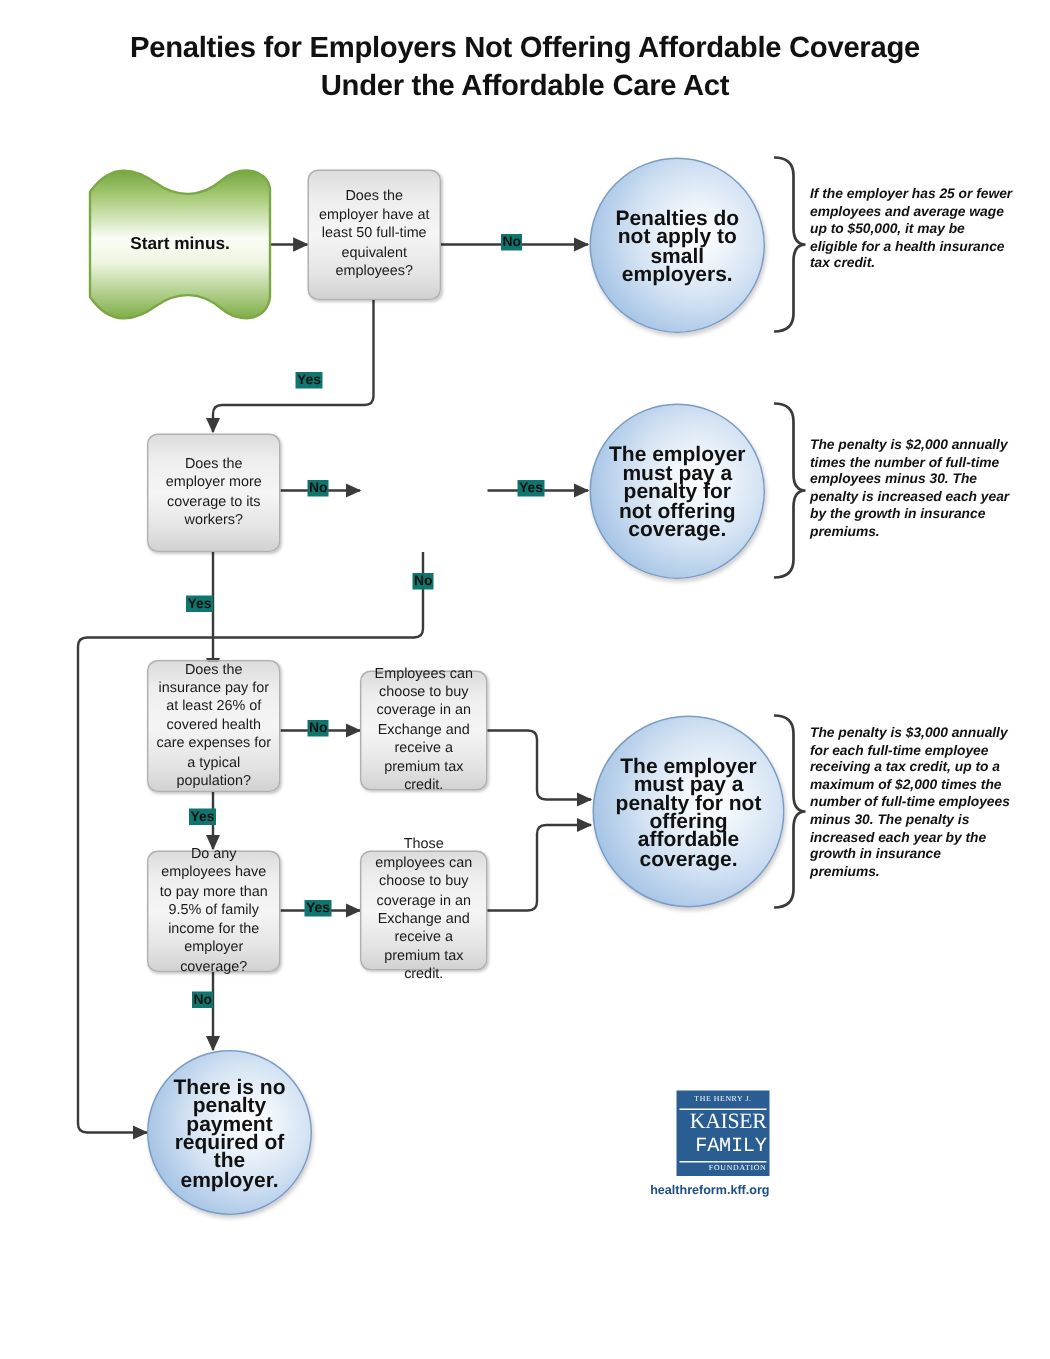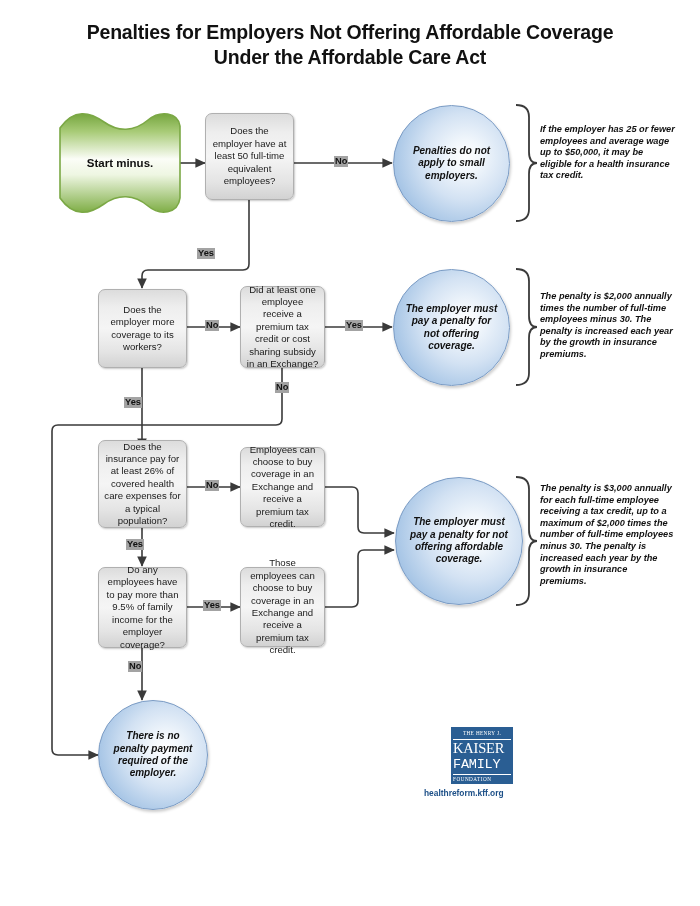--- a/index.html
+++ b/index.html
@@ -69,26 +69,25 @@
     box-sizing: border-box;
     border-radius: 50%;
     border: 1px solid #7a9bc4;
     background:
       radial-gradient(circle at 62% 44%, #ffffff 0%, #f2f7fc 16%, #d3e2f3 45%, #a8c6e6 74%, #7ca7d8 100%);
     box-shadow: 1px 2px 3px rgba(0,0,0,0.20);
     display: flex;
     align-items: center;
     justify-content: center;
     text-align: center;
-    font-size: 10px;
+    font-size: 14px;
     font-weight: bold;
     line-height: 12.4px;
     color: #111111;
     padding: 10px;
-    font-style: italic;
   }
 
   
   .start-wrap {
     position: absolute;
     left: 56px;
     top: 110px;
     width: 128px;
     height: 105px;
   }
@@ -115,32 +114,32 @@
     font-style: italic;
     color: #111111;
   }
 
   
   .elabel {
     position: absolute;
     font-size: 9.3px;
     font-weight: bold;
     color: #111111;
-    background: #a3a3a3;
+    background: #0f766e;
     padding: 0 1px;
     line-height: 11px;
   }
 
   
   .logo-wrap {
     position: absolute;
     left: 451px;
     top: 727px;
     width: 62px;
-    text-align: left;
+    text-align: right;
   }
   .logo-box {
     width: 62px;
     height: 57px;
     background: #2a5e93;
     color: #ffffff;
     box-sizing: border-box;
     padding: 3px 2px 2px 2px;
     display: flex;
     flex-direction: column;
@@ -265,23 +264,20 @@
   </div>
 
   <div class="box" style="left:205px; top:113px; width:89px; height:87px;">
     <span>Does the employer have at least 50 full-time equivalent employees?</span>
   </div>
 
   <div class="box" style="left:98px; top:289px; width:89px; height:79px;">
     <span>Does the employer more coverage to its workers?</span>
   </div>
 
-  <div class="box" style="left:240px; top:286px; width:85px; height:82px;">
-    <span>Did at least one employee receive a premium tax credit or cost sharing subsidy in an Exchange?</span>
-  </div>
 
   <div class="box" style="left:98px; top:440px; width:89px; height:88px;">
     <span>Does the insurance pay for at least 26% of covered health care expenses for a typical population?</span>
   </div>
 
   <div class="box" style="left:240px; top:447px; width:85px; height:80px;">
     <span>Employees can choose to buy coverage in an Exchange and receive a premium tax credit.</span>
   </div>
 
   <div class="box" style="left:98px; top:567px; width:89px; height:81px;">

